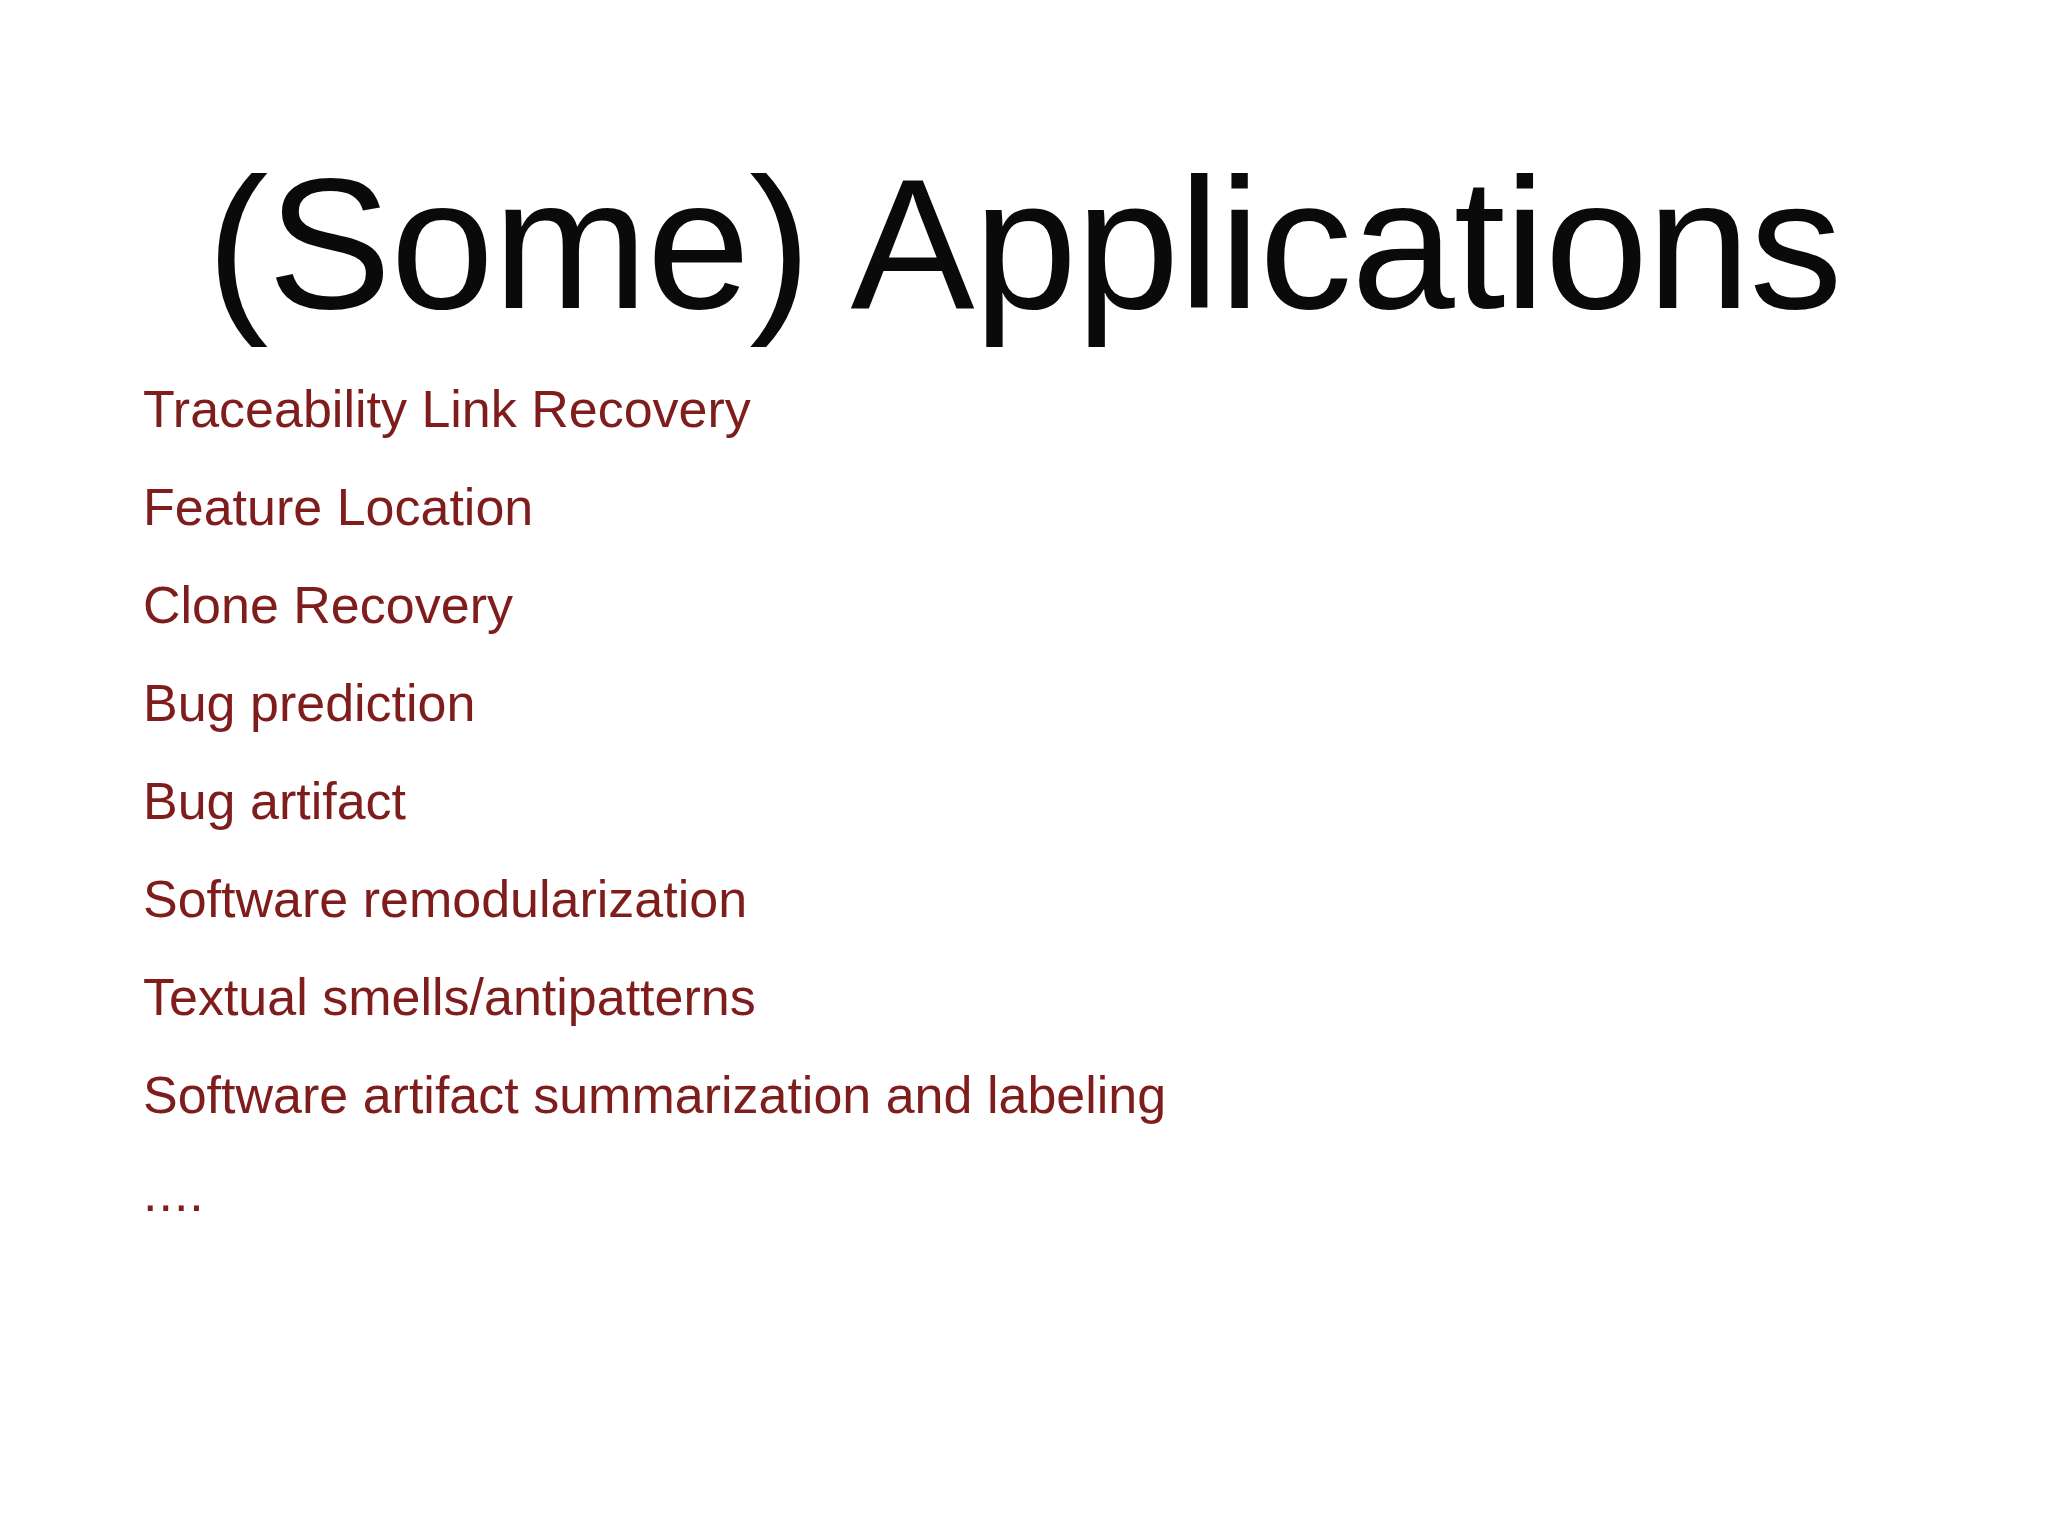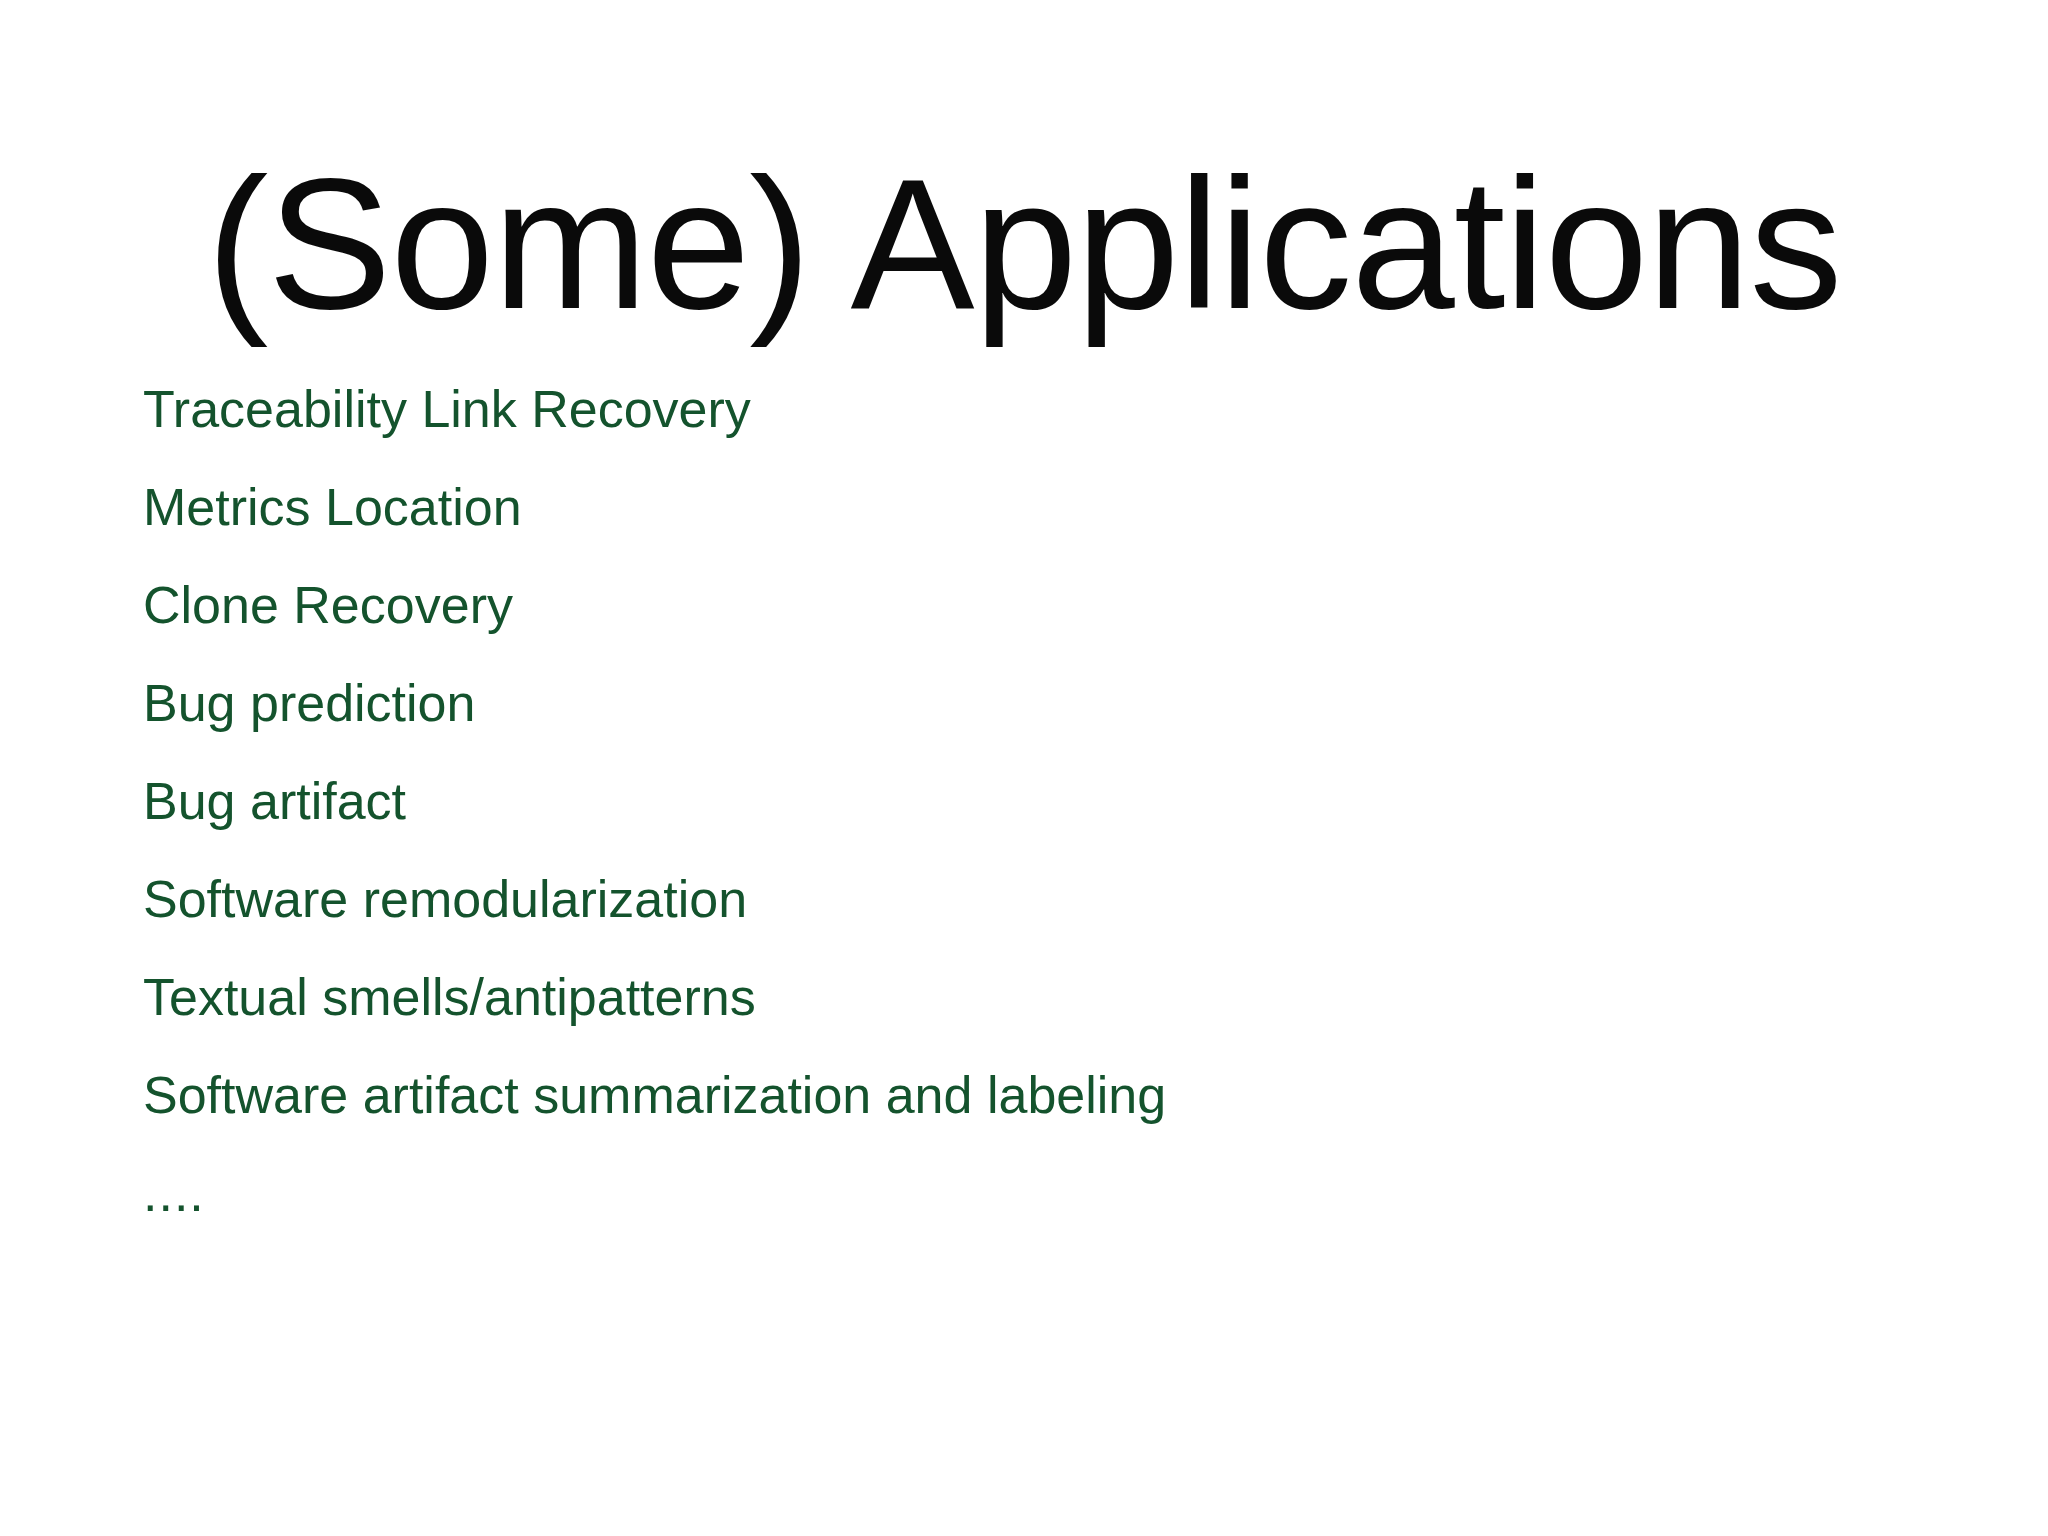--- a/index.html
+++ b/index.html
@@ -48,39 +48,39 @@
     padding: 0;
     list-style: none;
   }
 
   .bullet-item {
     font-family: "Liberation Sans", "DejaVu Sans", sans-serif;
     font-size: 52px;
     font-weight: 400;
     line-height: 98px;
     height: 98px;
-    color: #14532d;
+    color: #7f1d1d;
     white-space: nowrap;
     letter-spacing: 0px;
   }
 
   .bullet-item.ellipsis-item {
     letter-spacing: 1px;
   }
 </style>
 </head>
 <body>
 
 <div class="slide">
 
   <h1 class="slide-title">(Some) Applications</h1>
 
   <ul class="bullet-list">
     <li class="bullet-item">Traceability Link Recovery</li>
-    <li class="bullet-item">Metrics Location</li>
+    <li class="bullet-item">Feature Location</li>
     <li class="bullet-item">Clone Recovery</li>
     <li class="bullet-item">Bug prediction</li>
     <li class="bullet-item">Bug artifact</li>
     <li class="bullet-item">Software remodularization</li>
     <li class="bullet-item">Textual smells/antipatterns</li>
     <li class="bullet-item">Software artifact summarization and labeling</li>
     <li class="bullet-item ellipsis-item">....</li>
   </ul>
 
 </div>

